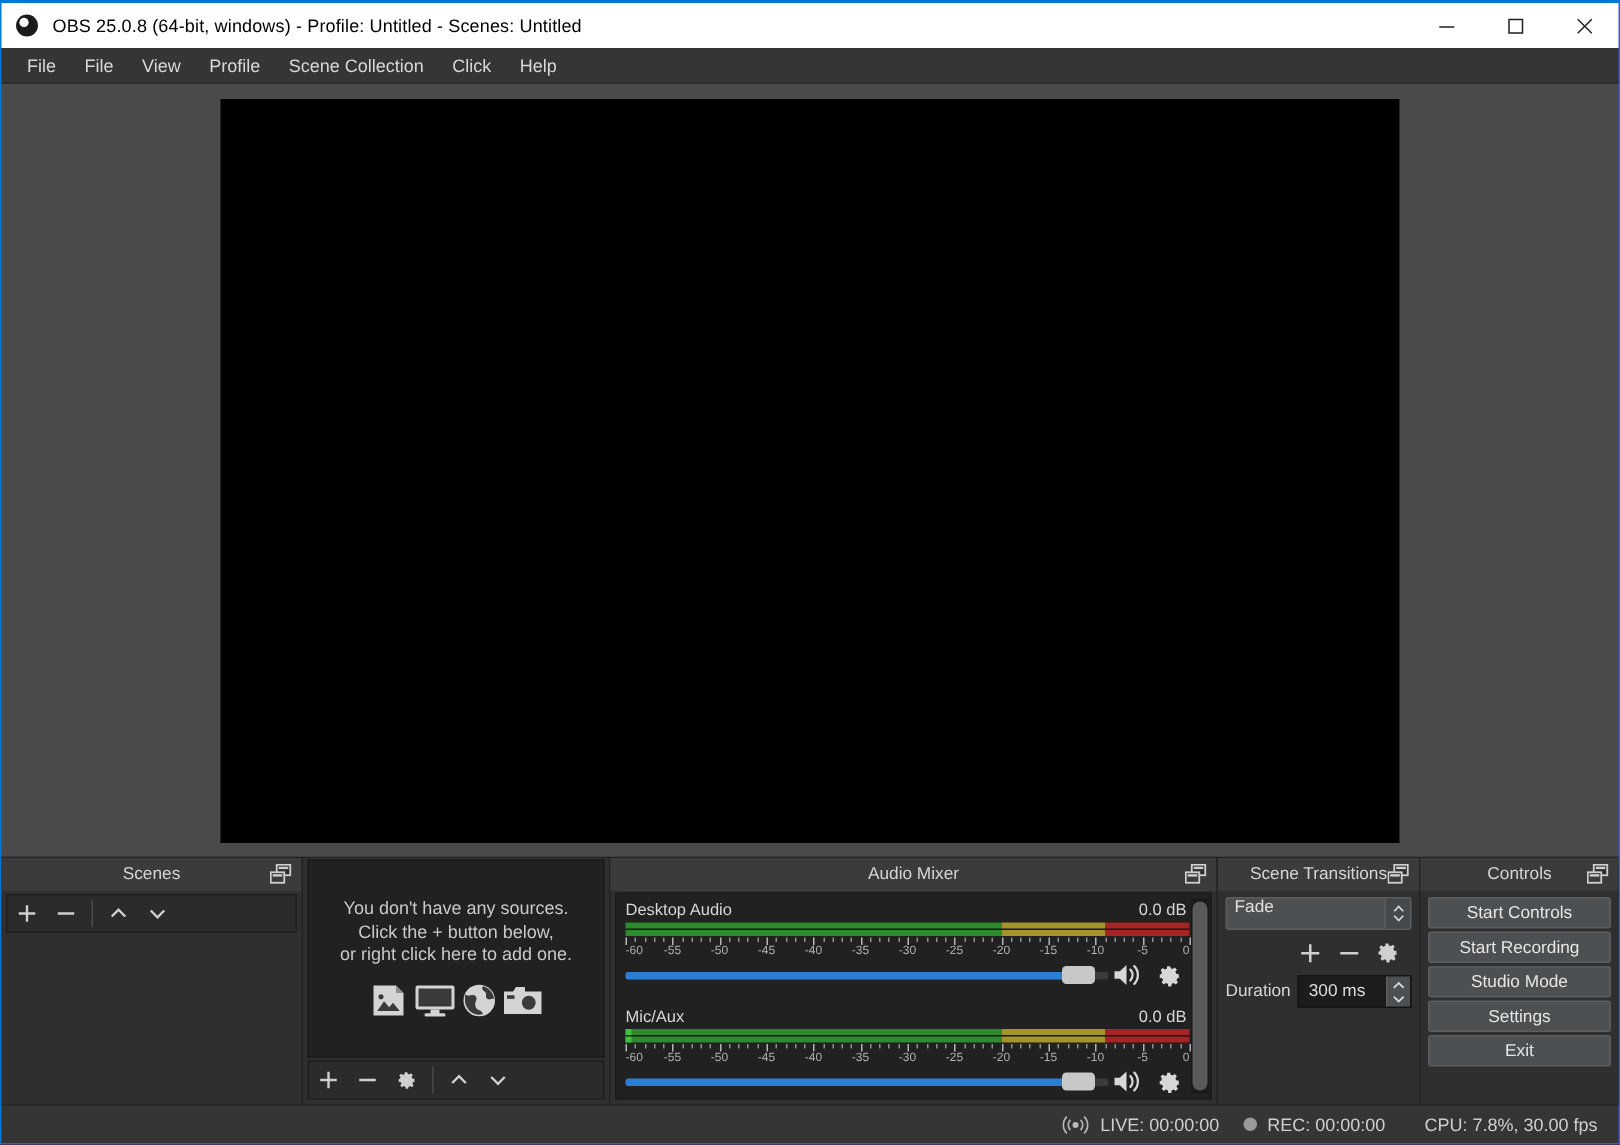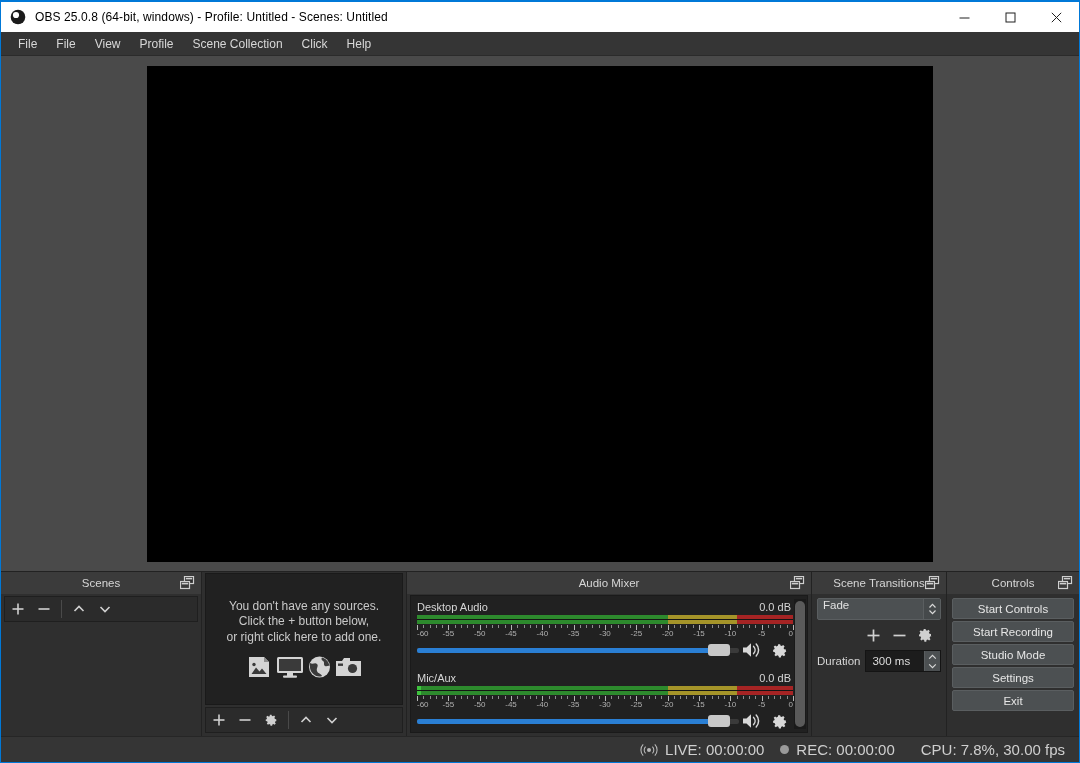--- a/index.html
+++ b/index.html
@@ -273,21 +273,21 @@
 
   
   .statusbar {
     flex: 0 0 26px; height: 26px;
     background: #353535;
     display: flex; align-items: center; justify-content: flex-end;
     padding-right: 14px; gap: 0;
     border-top: 1px solid #262626;
   }
   .st-group { display: flex; align-items: center; }
-  .st-txt { font-size: 15px; color: #cfcfcf; }
+  .st-txt { font-size: 12px; color: #cfcfcf; }
   .st-dot {
     width: 9px; height: 9px; border-radius: 50%;
     background: #9a9a9a; margin: 0 7px 0 16px;
   }
   .st-gap { width: 26px; }
 </style>
 </head>
 <body>
 
 <div id="app">

